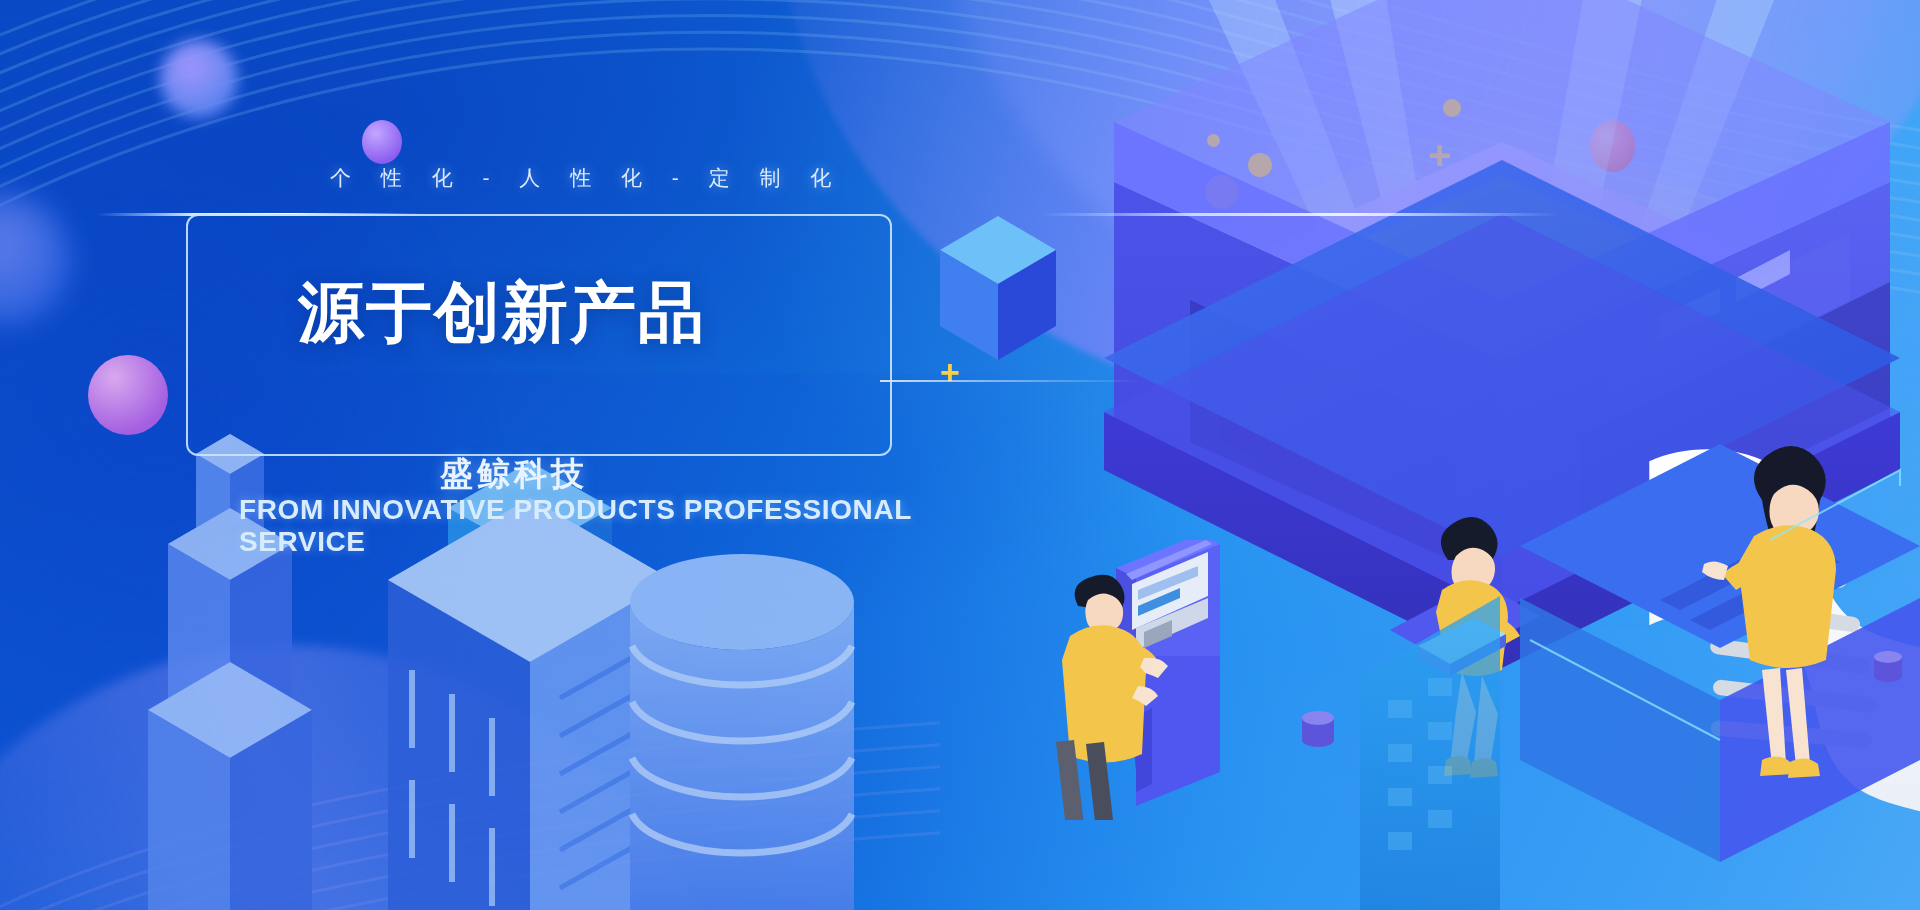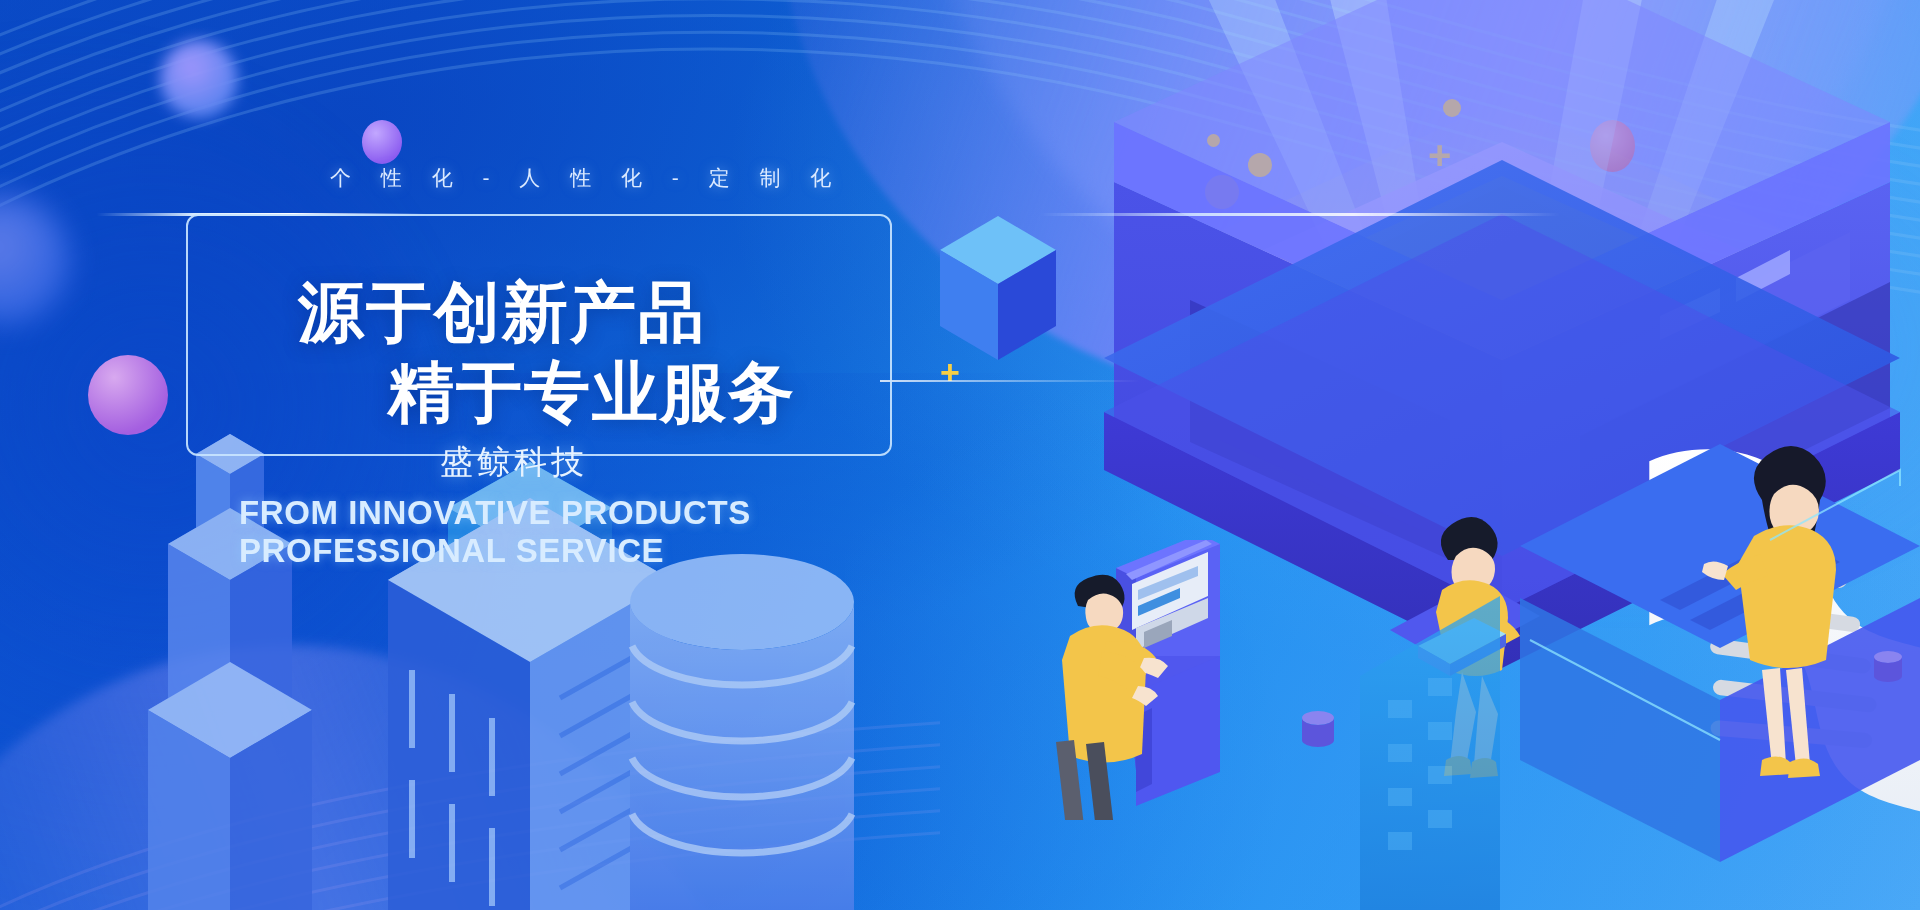--- a/index.html
+++ b/index.html
@@ -88,23 +88,23 @@
     filter:blur(.6px); }
   .gl-a { left:96px; width:330px; }
   .gl-b { left:1040px; width:520px; opacity:.85; }
   .gl-c { position:absolute; left:880px; top:380px; width:260px; height:2px;
     background:linear-gradient(90deg,#ffffff, rgba(255,255,255,0)); opacity:.8; }
 
   .h1 { position:absolute; left:298px; top:240px; font-size:66px; font-weight:800;
     color:#fff; letter-spacing:2px; text-shadow:0 2px 18px rgba(0,40,120,.45);margin-top:28px; }
   .h2 { position:absolute; left:388px; top:348px; font-size:66px; font-weight:800;
     color:#fff; letter-spacing:2px; text-shadow:0 2px 18px rgba(0,40,120,.45); }
-  .brand { position:absolute; left:440px; top:440px; font-size:33px; font-weight:400;
+  .brand { position:absolute; left:440px; top:452px; font-size:33px; font-weight:700;
     color:#e8f3ff; letter-spacing:4px; text-shadow:0 0 14px rgba(150,205,255,.55); }
-  .eng { position:absolute; left:239px; top:494px; font-size:33px; font-weight:700;
+  .eng { position:absolute; left:239px; top:494px; font-size:28px; font-weight:700;
     color:#d8ecff; letter-spacing:.6px; text-shadow:0 0 10px rgba(140,200,255,.55); }
 
   
   .illus { position:absolute; right:0; top:0; width:1030px; height:910px; }
 </style>
 </head>
 <body>
 
 <div id="banner">
 
@@ -449,18 +449,17 @@
   <div class="text-wrap">
     <div class="frame-glowline gl-a"></div>
     <div class="frame-glowline gl-b"></div>
     <div class="gl-c"></div>
 
     <div class="tagline">个 性 化 - 人 性 化 - 定 制 化</div>
 
     <div class="frame"></div>
 
     <h1 class="h1">源于创新产品</h1>
-    <h1 class="h2">精于专业服务</h1>
     <div class="brand">盛鲸科技</div>
     <div class="eng">FROM INNOVATIVE PRODUCTS PROFESSIONAL SERVICE</div>
   </div>
 
 </div>
 
 </body></html>

